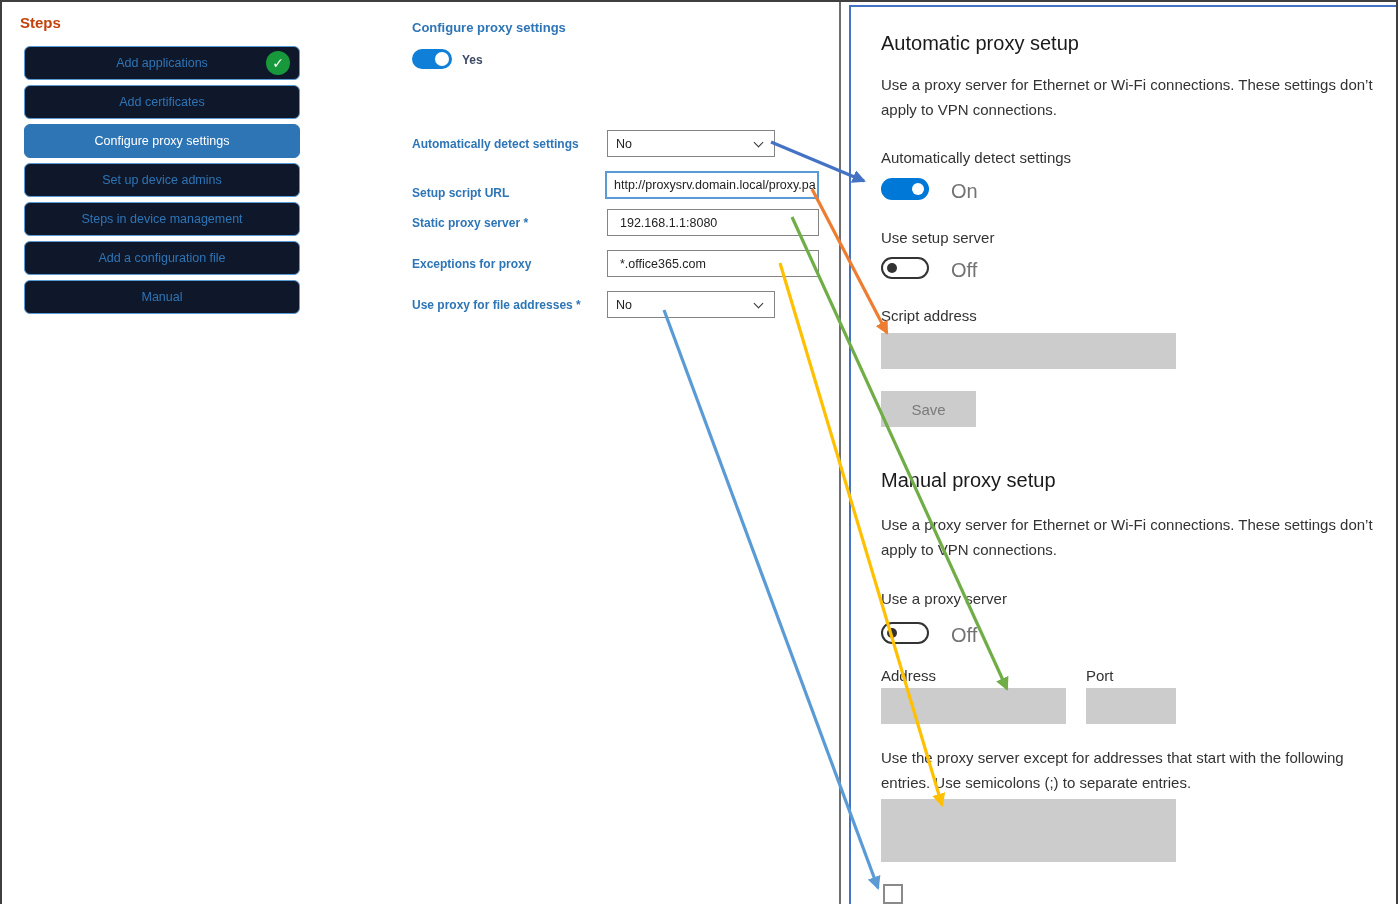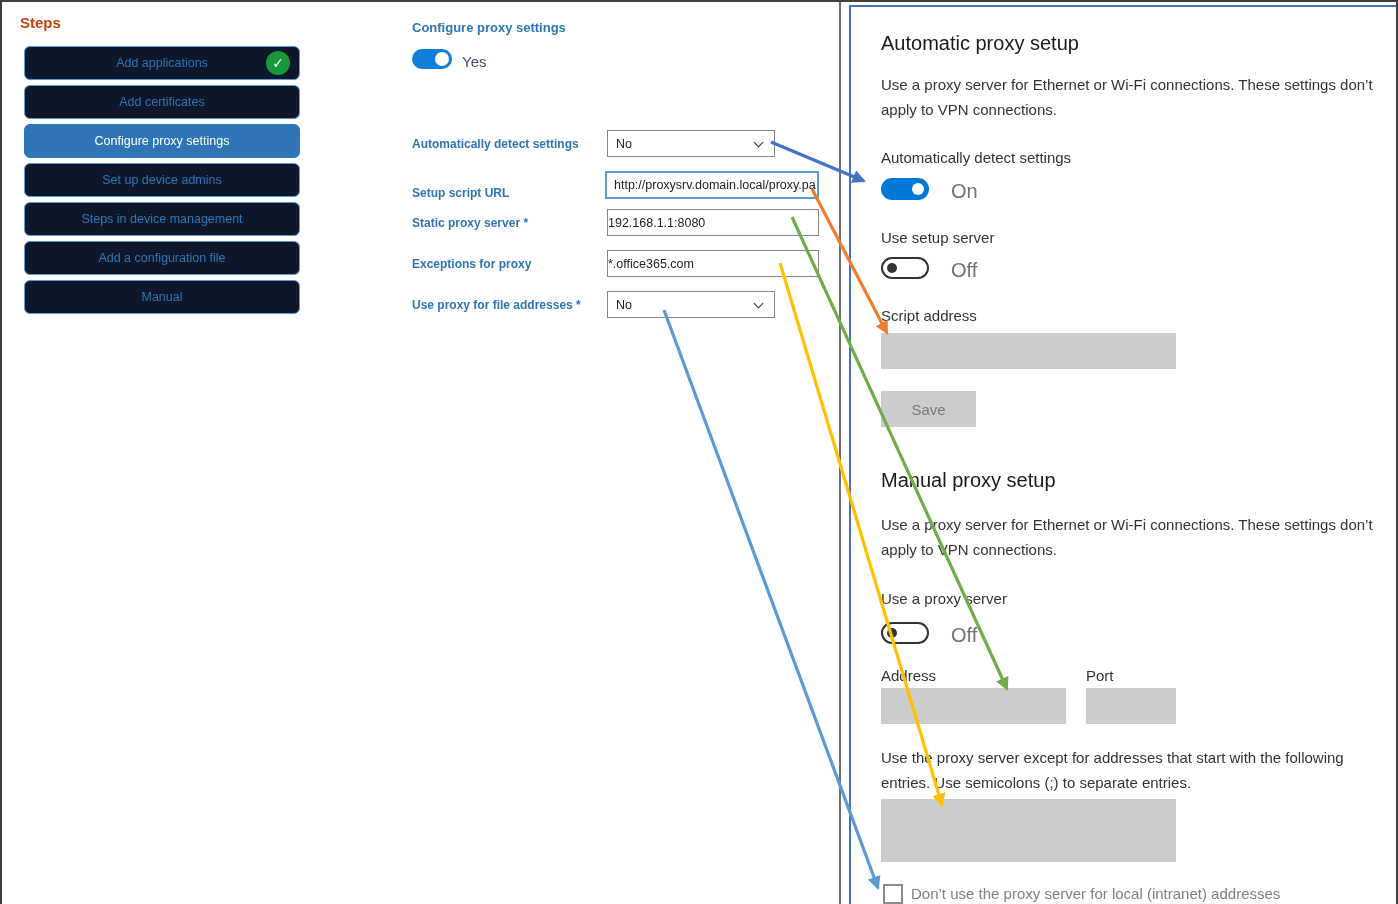--- a/index.html
+++ b/index.html
@@ -22,27 +22,27 @@
   .check-circle {
     position:absolute; right:9px; top:4px; width:24px; height:24px; border-radius:50%;
     background:#17993b; color:#fff; font-size:14px; font-weight:bold;
     display:flex; align-items:center; justify-content:center;
   }
 
   
   .form-title { position:absolute; left:410px; top:18px; font-size:13px; font-weight:bold; color:#2E75B6; }
   .mini-toggle { position:absolute; left:410px; top:47px; width:40px; height:20px; border-radius:10px; background:#0f7fd7; cursor:pointer; }
   .mini-toggle .knob { position:absolute; right:3px; top:3px; width:14px; height:14px; border-radius:50%; background:#fff; }
-  .mini-toggle-label { position:absolute; left:460px; top:51px; font-size:15px; font-weight:400; color:#3c4a63; }
+  .mini-toggle-label { position:absolute; left:460px; top:51px; font-size:12px; font-weight:700; color:#3c4a63; }
 
   .fld-label { position:absolute; left:410px; width:190px; font-size:12px; font-weight:600; color:#2E75B6; }
   .txt-field {
     position:absolute; left:605px; width:212px; height:27px; background:#fff;
     border:1px solid #848484; font-size:12.5px; color:#222;
-    display:flex; align-items:center; padding-left:0; overflow:hidden; white-space:nowrap;
+    display:flex; align-items:center; padding-left:12px; overflow:hidden; white-space:nowrap;
   }
   .txt-field.focused { left:603px; width:214px; height:28px; border:2px solid #5B9BD5; padding-left:7px; }
   .dd-field {
     position:absolute; left:605px; width:168px; height:27px; background:#fff;
     border:1px solid #848484; font-size:12.5px; color:#222;
     display:flex; align-items:center; padding-left:8px; cursor:pointer;
   }
   .chev { position:absolute; right:12px; top:8px; width:7px; height:7px;
     border-right:1.7px solid #333; border-bottom:1.7px solid #333; transform:rotate(45deg); }
 
@@ -175,21 +175,20 @@
 
     <div class="lbl" style="top:660px">Address</div>
     <div class="lbl" style="top:660px;left:235px">Port</div>
     <div class="gray-box" style="top:681px;width:185px;height:36px"></div>
     <div class="gray-box" style="top:681px;left:235px;width:90px;height:36px"></div>
 
     <div class="p" style="top:738px">Use the proxy server except for addresses that start with the following entries. Use semicolons (;) to separate entries.</div>
     <div class="gray-box" style="top:792px;width:295px;height:63px"></div>
 
     <div class="cb"></div>
-    <div class="cb-label">Don’t use the proxy server for local (intranet) addresses</div>
   </div>
 
   <svg class="arrows" viewBox="0 0 1398 904" xmlns="http://www.w3.org/2000/svg">
     <defs>
       <marker id="ah0" viewBox="0 0 10 10" refX="8.5" refY="5" markerWidth="4.2" markerHeight="4.2" orient="auto">
           <path d="M0,0 L10,5 L0,10 z" fill="#4472C4"></path>
         </marker>
       <marker id="ah1" viewBox="0 0 10 10" refX="8.5" refY="5" markerWidth="4.2" markerHeight="4.2" orient="auto">
           <path d="M0,0 L10,5 L0,10 z" fill="#ED7D31"></path>
         </marker>

